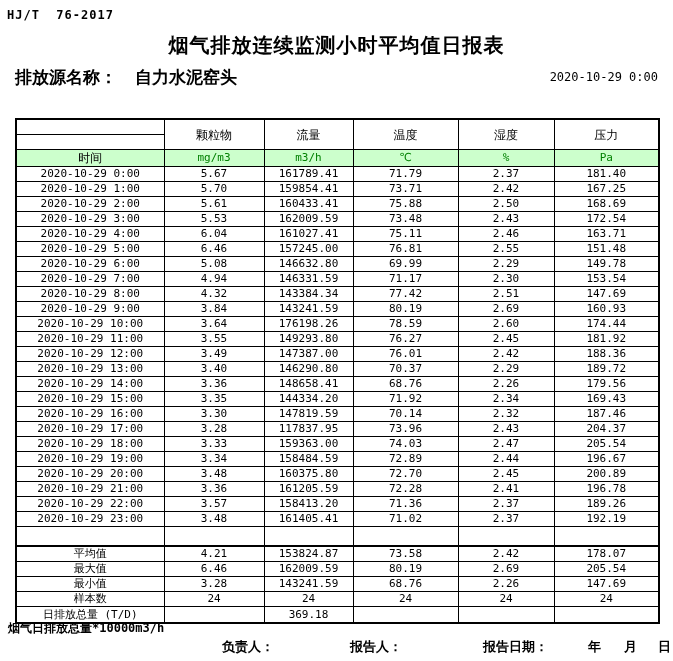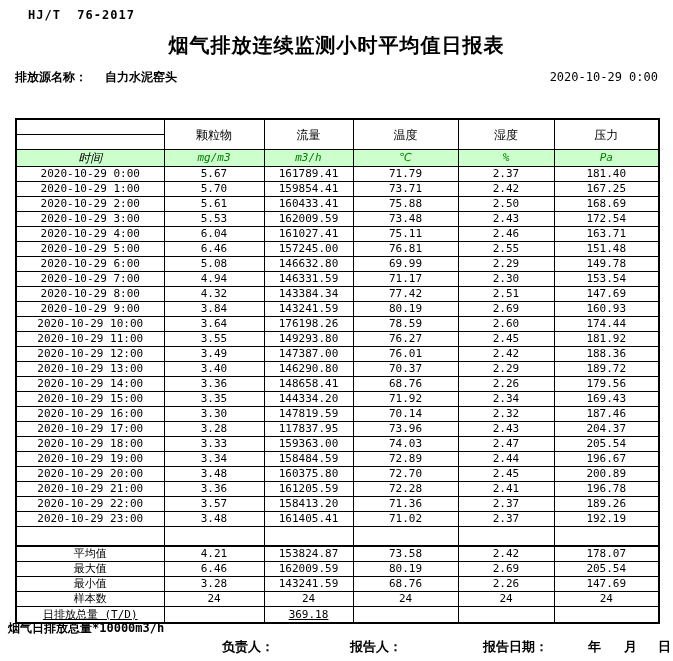--- a/index.html
+++ b/index.html
@@ -3,32 +3,32 @@
 <meta charset="utf-8">
 <style>
   html,body{margin:0;padding:0;background:#ffffff;color:#000000;}
   body{
     width:673px;height:661px;overflow:hidden;
     font-family:"DejaVu Sans Mono","DejaVu Sans","Liberation Sans",sans-serif;
     -webkit-font-smoothing:none;
   }
   .page{position:relative;width:673px;height:661px;}
   .std-no{
-    position:absolute;left:28px;top:8px;
+    position:absolute;left:7px;top:8px;
     font-size:12px;font-weight:bold;letter-spacing:1px;white-space:pre;
   }
   .title{
     position:absolute;left:0;top:32px;width:100%;
     text-align:center;font-size:20px;font-weight:bold;letter-spacing:1px;
   }
   .source-line{
     position:absolute;left:15px;right:15px;top:68px;height:18px;
     display:flex;justify-content:space-between;align-items:center;
   }
-  .source-left{font-size:12px;font-weight:bold;}
+  .source-left{font-size:17px;font-weight:bold;}
   .source-name{margin-left:18px;}
   .source-date{font-size:12px;font-weight:normal;}
 
   table.report{
     position:absolute;left:15px;top:118px;
     border-collapse:collapse;table-layout:fixed;
     width:643px;
     font-size:11px;
   }
   table.report td,table.report th{
@@ -43,26 +43,26 @@
   table.report{border:2px solid #000;}
   col.c-time{width:148px;}
   col.c-pm{width:100px;}
   col.c-flow{width:89px;}
   col.c-temp{width:105px;}
   col.c-hum{width:96px;}
   col.c-pres{width:105px;}
 
   tr.head-sub td, tr.head-sub th{height:14px;font-size:12px;}
   tr.units-row td{height:16px;line-height:16px;}
-  tr.units-row{background:var(--green-bg);font-style:italic;}
+  tr.units-row{background:var(--green-bg);}
   tr.units-row td.unit{color:var(--green-tx);font-size:11px;}
   tr.units-row td.time-h{color:#000;font-size:12px;}
   tr.spacer-row td{height:18px;border-bottom:2px solid #000;}
   tr.sum-row td{height:14px;text-align:center;}
-  tr.total-row td{height:15px;text-decoration:underline;}
+  tr.total-row td{height:15px;}
 
   .foot-note{
     position:absolute;left:8px;top:620px;
     font-size:12px;font-weight:bold;
   }
   .foot-line{
     position:absolute;left:0;top:638px;width:673px;height:16px;
     font-size:13px;font-weight:bold;
   }
   .foot-line span{position:absolute;top:0;white-space:nowrap;}

